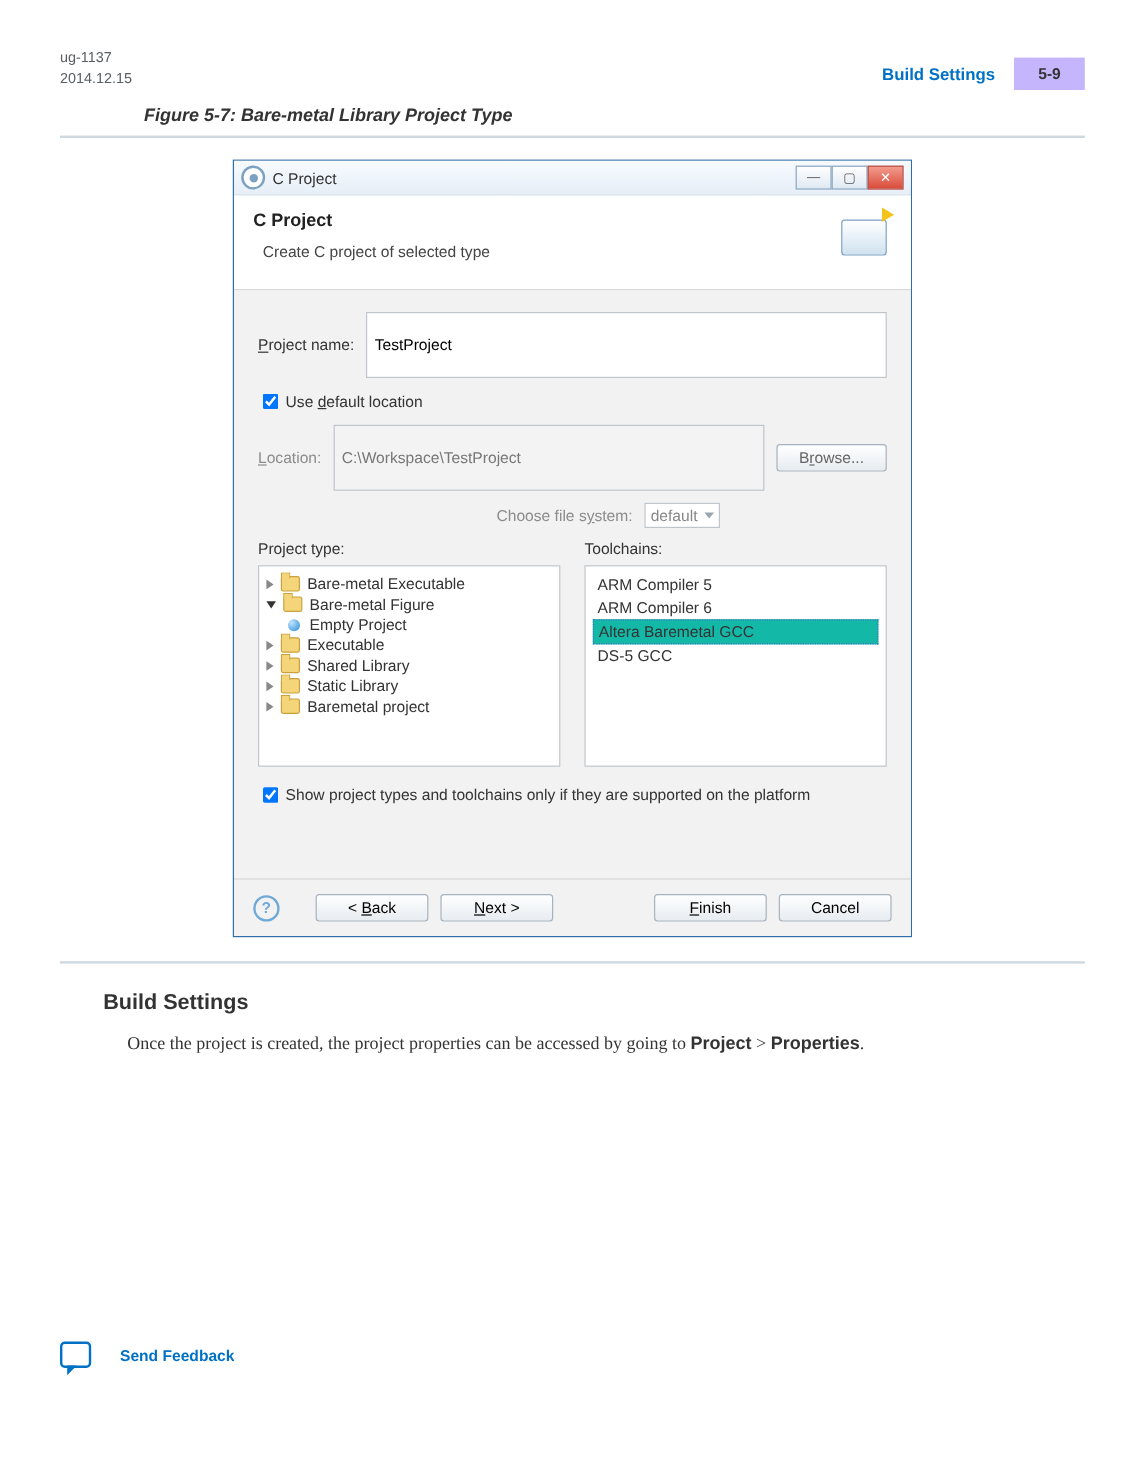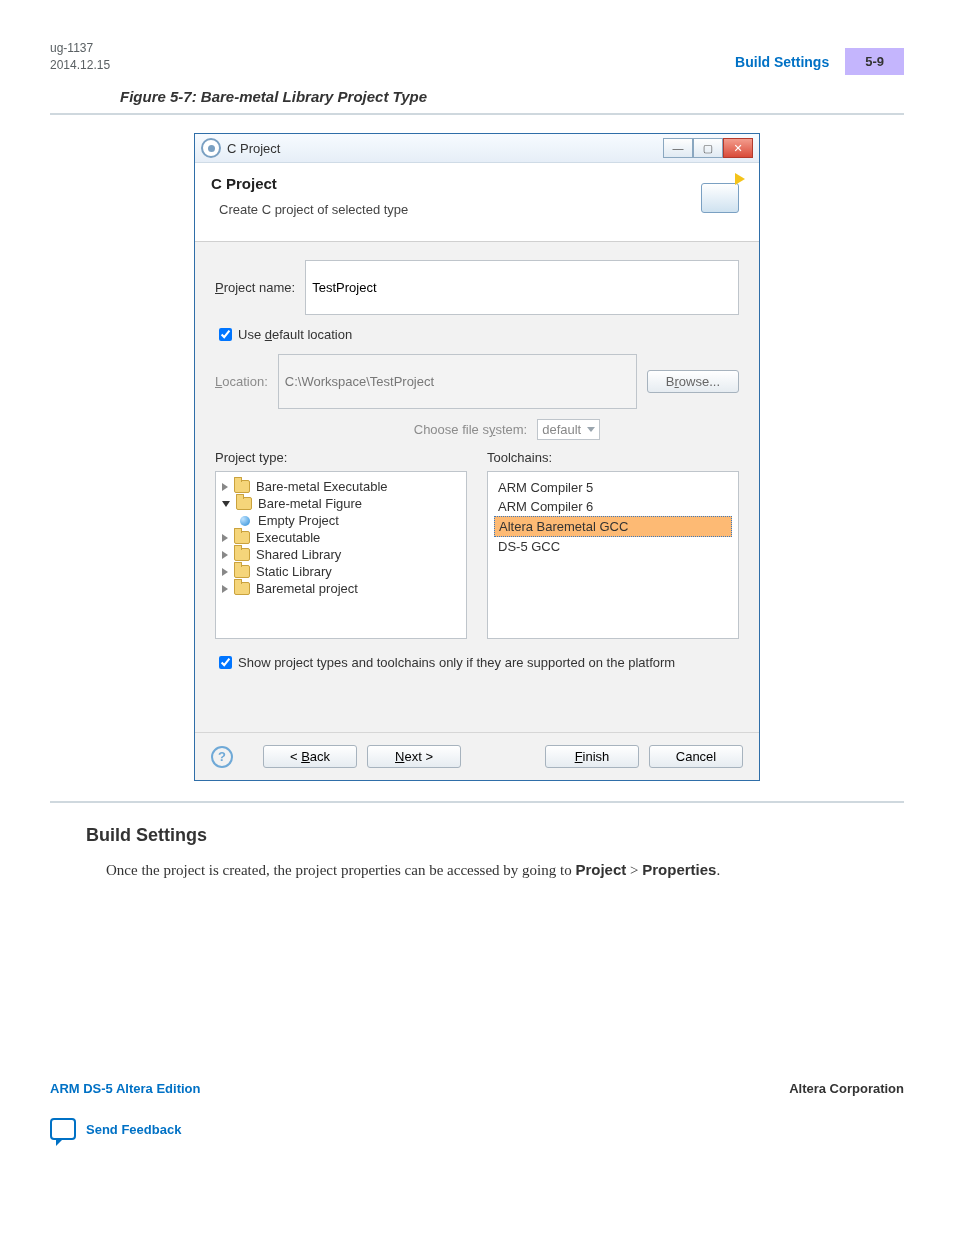--- a/index.html
+++ b/index.html
@@ -220,21 +220,21 @@
   }
   .bullet-blue {
     width: 10px; height: 10px;
     background: radial-gradient(circle at 30% 30%, #bfe3ff, #2a8cd6);
     border-radius: 50%;
     margin: 0 8px 0 0px;
   }
   .list-item { padding: 2px 4px; }
   .list-item.sel {
     border: 1px dotted #3a7ac2;
-    background: #fdba74;
+    background: #14b8a6;
   }
   .filter-row { margin-top: 14px; display: flex; align-items: center; }
 
   .btn-bar {
     border-top: 1px solid #d6d6d6;
     padding: 12px 16px;
     display: flex;
     align-items: center;
     background: #f2f2f2;
   }
@@ -290,21 +290,21 @@
     font-size: 13px;
   }
   .footer-right {
     color: #333;
     font-weight: bold;
     font-size: 13px;
   }
   .feedback-row {
     display: flex;
     align-items: center;
-    gap: 10px;
+    gap: 24px;
   }
   .feedback-icon {
     width: 22px; height: 18px;
     border: 2px solid #0071c5;
     border-radius: 4px;
     position: relative;
   }
   .feedback-icon::after {
     content: "";
     position: absolute;
@@ -473,23 +473,19 @@
 
   <hr class="rule2">
 
   <h2 class="section-h" style="margin-left:36px;">Build Settings</h2>
 
   <p class="body-text">
     <span>Once the project is created, the project properties can be accessed by going to </span><b>Project</b><span> &gt; </span><b>Properties</b><span>.</span>
   </p>
 
   <div class="footer">
-    <div class="footer-top">
-      <span class="footer-left">ARM DS-5 Altera Edition</span>
-      <span class="footer-right">Altera Corporation</span>
-    </div>
     <div class="feedback-row">
       <span class="feedback-icon"></span>
       <span class="feedback-link">Send Feedback</span>
     </div>
   </div>
 
 </div>
 
 </body></html>

